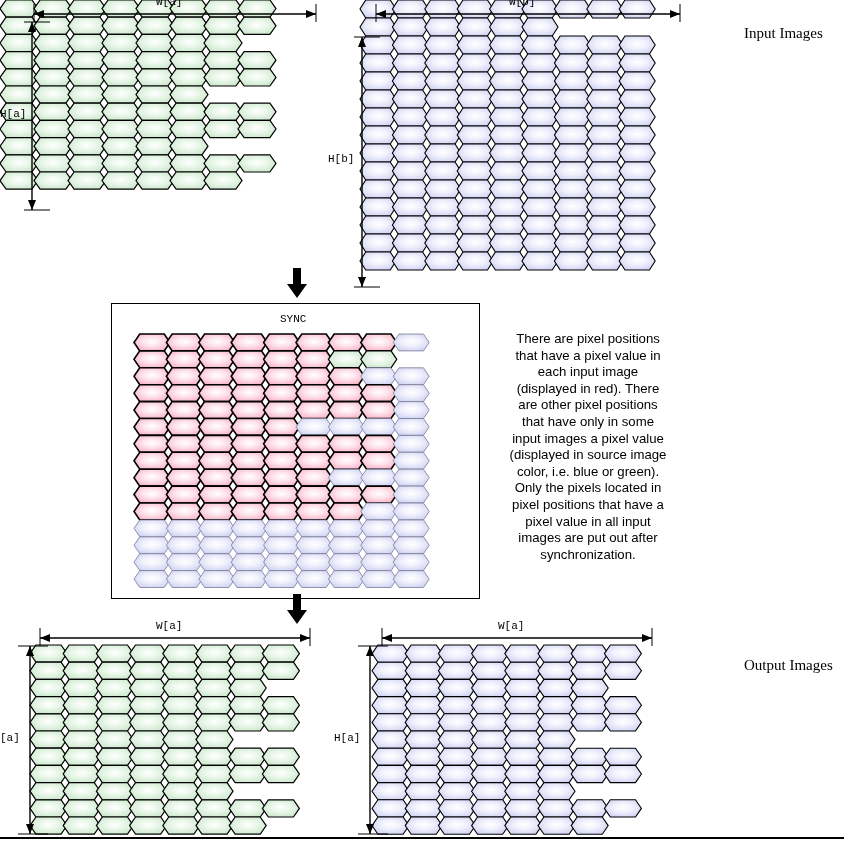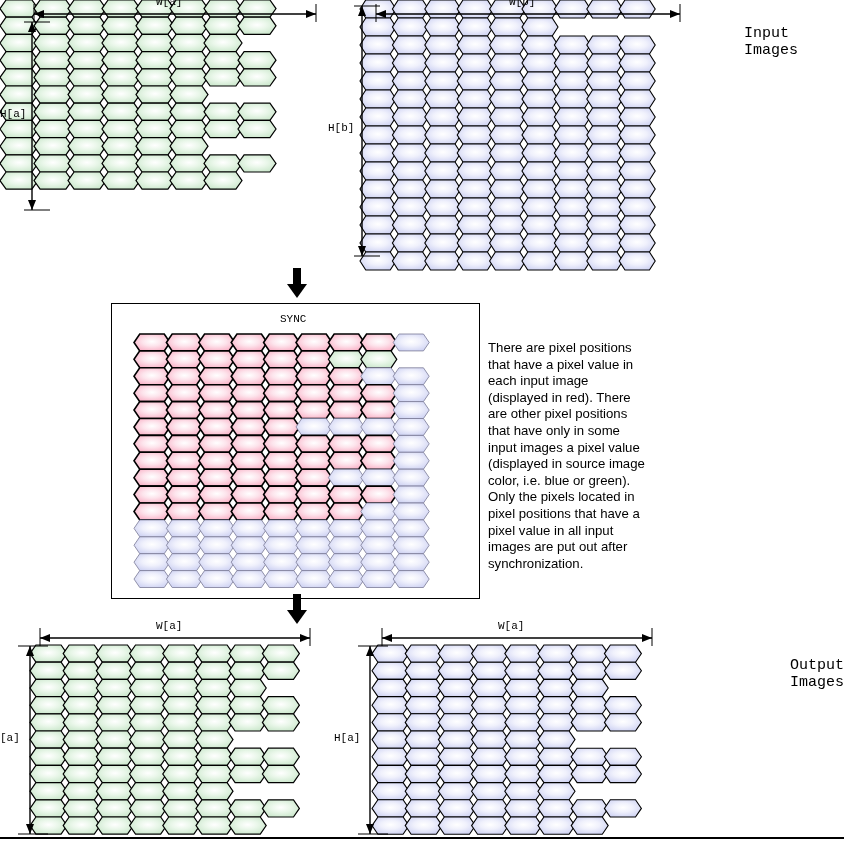--- a/index.html
+++ b/index.html
@@ -1,20 +1,20 @@
 <!DOCTYPE html>
 <html><head>
 <meta charset="utf-8">
 <style>
   html,body{margin:0;padding:0;background:#fff;}
   body{width:844px;height:844px;position:relative;overflow:hidden;
        font-family:"Liberation Sans", sans-serif;color:#000;}
   .abs{position:absolute;}
   .mono{font-family:"Liberation Mono", monospace;font-size:11px;letter-spacing:0px;}
-  .lbl{font-size:15px;font-family:Liberation Mono, monospace;}
+  .lbl{font-size:15px;font-family:Liberation Serif, serif;}
   .para{font-size:13.2px;line-height:16.6px;font-family:"Liberation Sans",sans-serif;
         white-space:pre-wrap;}
   svg{display:block;overflow:visible;}
   .gridsvg{position:absolute;}
 </style>
 </head>
 <body>
 
 <div class="abs gridsvg" style="left:0px;top:0px;width:345px;height:230px;">
   <svg id="svg-green-in" width="345" height="230">
@@ -1340,21 +1340,21 @@
   <svg width="312" height="22">
     <line x1="4" y1="14" x2="308" y2="14" stroke="#000" stroke-width="1.4"></line>
     <polygon points="4,14 14,10 14,18" fill="#000"></polygon>
     <polygon points="308,14 298,10 298,18" fill="#000"></polygon>
     <line x1="4" y1="4" x2="4" y2="22" stroke="#000" stroke-width="1"></line>
     <line x1="308" y1="4" x2="308" y2="22" stroke="#000" stroke-width="1"></line>
   </svg>
   <div class="abs mono" style="left:137px;top:-4px;">W[b]</div>
 </div>
 
-<div class="abs" style="left:340px;top:0;width:40px;height:262px;">
+<div class="abs" style="left:340px;top:31px;width:40px;height:262px;">
   <svg width="40" height="262">
     <line x1="22" y1="6" x2="22" y2="256" stroke="#000" stroke-width="1.4"></line>
     <polygon points="22,6 18,16 26,16" fill="#000"></polygon>
     <polygon points="22,256 18,246 26,246" fill="#000"></polygon>
     <line x1="14" y1="6" x2="40" y2="6" stroke="#000" stroke-width="1"></line>
     <line x1="14" y1="256" x2="40" y2="256" stroke="#000" stroke-width="1"></line>
   </svg>
   <div class="abs mono" style="left:-12px;top:122px;">H[b]</div>
 </div>
 
@@ -2175,21 +2175,21 @@
         <path d="M 102.96 236.59999999999997 L 127.43999999999998 236.59999999999997 L 133.2 245.04999999999995 L 127.43999999999998 253.49999999999997 L 102.96 253.49999999999997 L 97.19999999999999 245.04999999999995 Z" fill="url(#g342)" stroke="#7a7a96" stroke-width="0.8" stroke-linejoin="miter"></path>
         <path d="M 135.35999999999999 236.59999999999997 L 159.84 236.59999999999997 L 165.6 245.04999999999995 L 159.84 253.49999999999997 L 135.35999999999999 253.49999999999997 L 129.6 245.04999999999995 Z" fill="url(#g343)" stroke="#7a7a96" stroke-width="0.8" stroke-linejoin="miter"></path>
         <path d="M 167.76 236.59999999999997 L 192.24 236.59999999999997 L 198 245.04999999999995 L 192.24 253.49999999999997 L 167.76 253.49999999999997 L 162 245.04999999999995 Z" fill="url(#g344)" stroke="#7a7a96" stroke-width="0.8" stroke-linejoin="miter"></path>
         <path d="M 200.15999999999997 236.59999999999997 L 224.64 236.59999999999997 L 230.39999999999998 245.04999999999995 L 224.64 253.49999999999997 L 200.15999999999997 253.49999999999997 L 194.39999999999998 245.04999999999995 Z" fill="url(#g345)" stroke="#7a7a96" stroke-width="0.8" stroke-linejoin="miter"></path>
         <path d="M 232.55999999999997 236.59999999999997 L 257.03999999999996 236.59999999999997 L 262.79999999999995 245.04999999999995 L 257.03999999999996 253.49999999999997 L 232.55999999999997 253.49999999999997 L 226.79999999999998 245.04999999999995 Z" fill="url(#g346)" stroke="#7a7a96" stroke-width="0.8" stroke-linejoin="miter"></path>
         <path d="M 264.96 236.59999999999997 L 289.44 236.59999999999997 L 295.2 245.04999999999995 L 289.44 253.49999999999997 L 264.96 253.49999999999997 L 259.2 245.04999999999995 Z" fill="url(#g347)" stroke="#7a7a96" stroke-width="0.8" stroke-linejoin="miter"></path>
       </svg>
   </div>
 </div>
 
-<div class="abs para" style="left:488px;top:340px;width:200px;">There are pixel positions
+<div class="abs para" style="left:488px;top:331px;width:200px;text-align:center;">There are pixel positions
 that have a pixel value in
 each input image
 (displayed in red). There
 are other pixel positions
 that have only in some
 input images a pixel value
 (displayed in source image
 color, i.e. blue or green).
 Only the pixels located in
 pixel positions that have a

